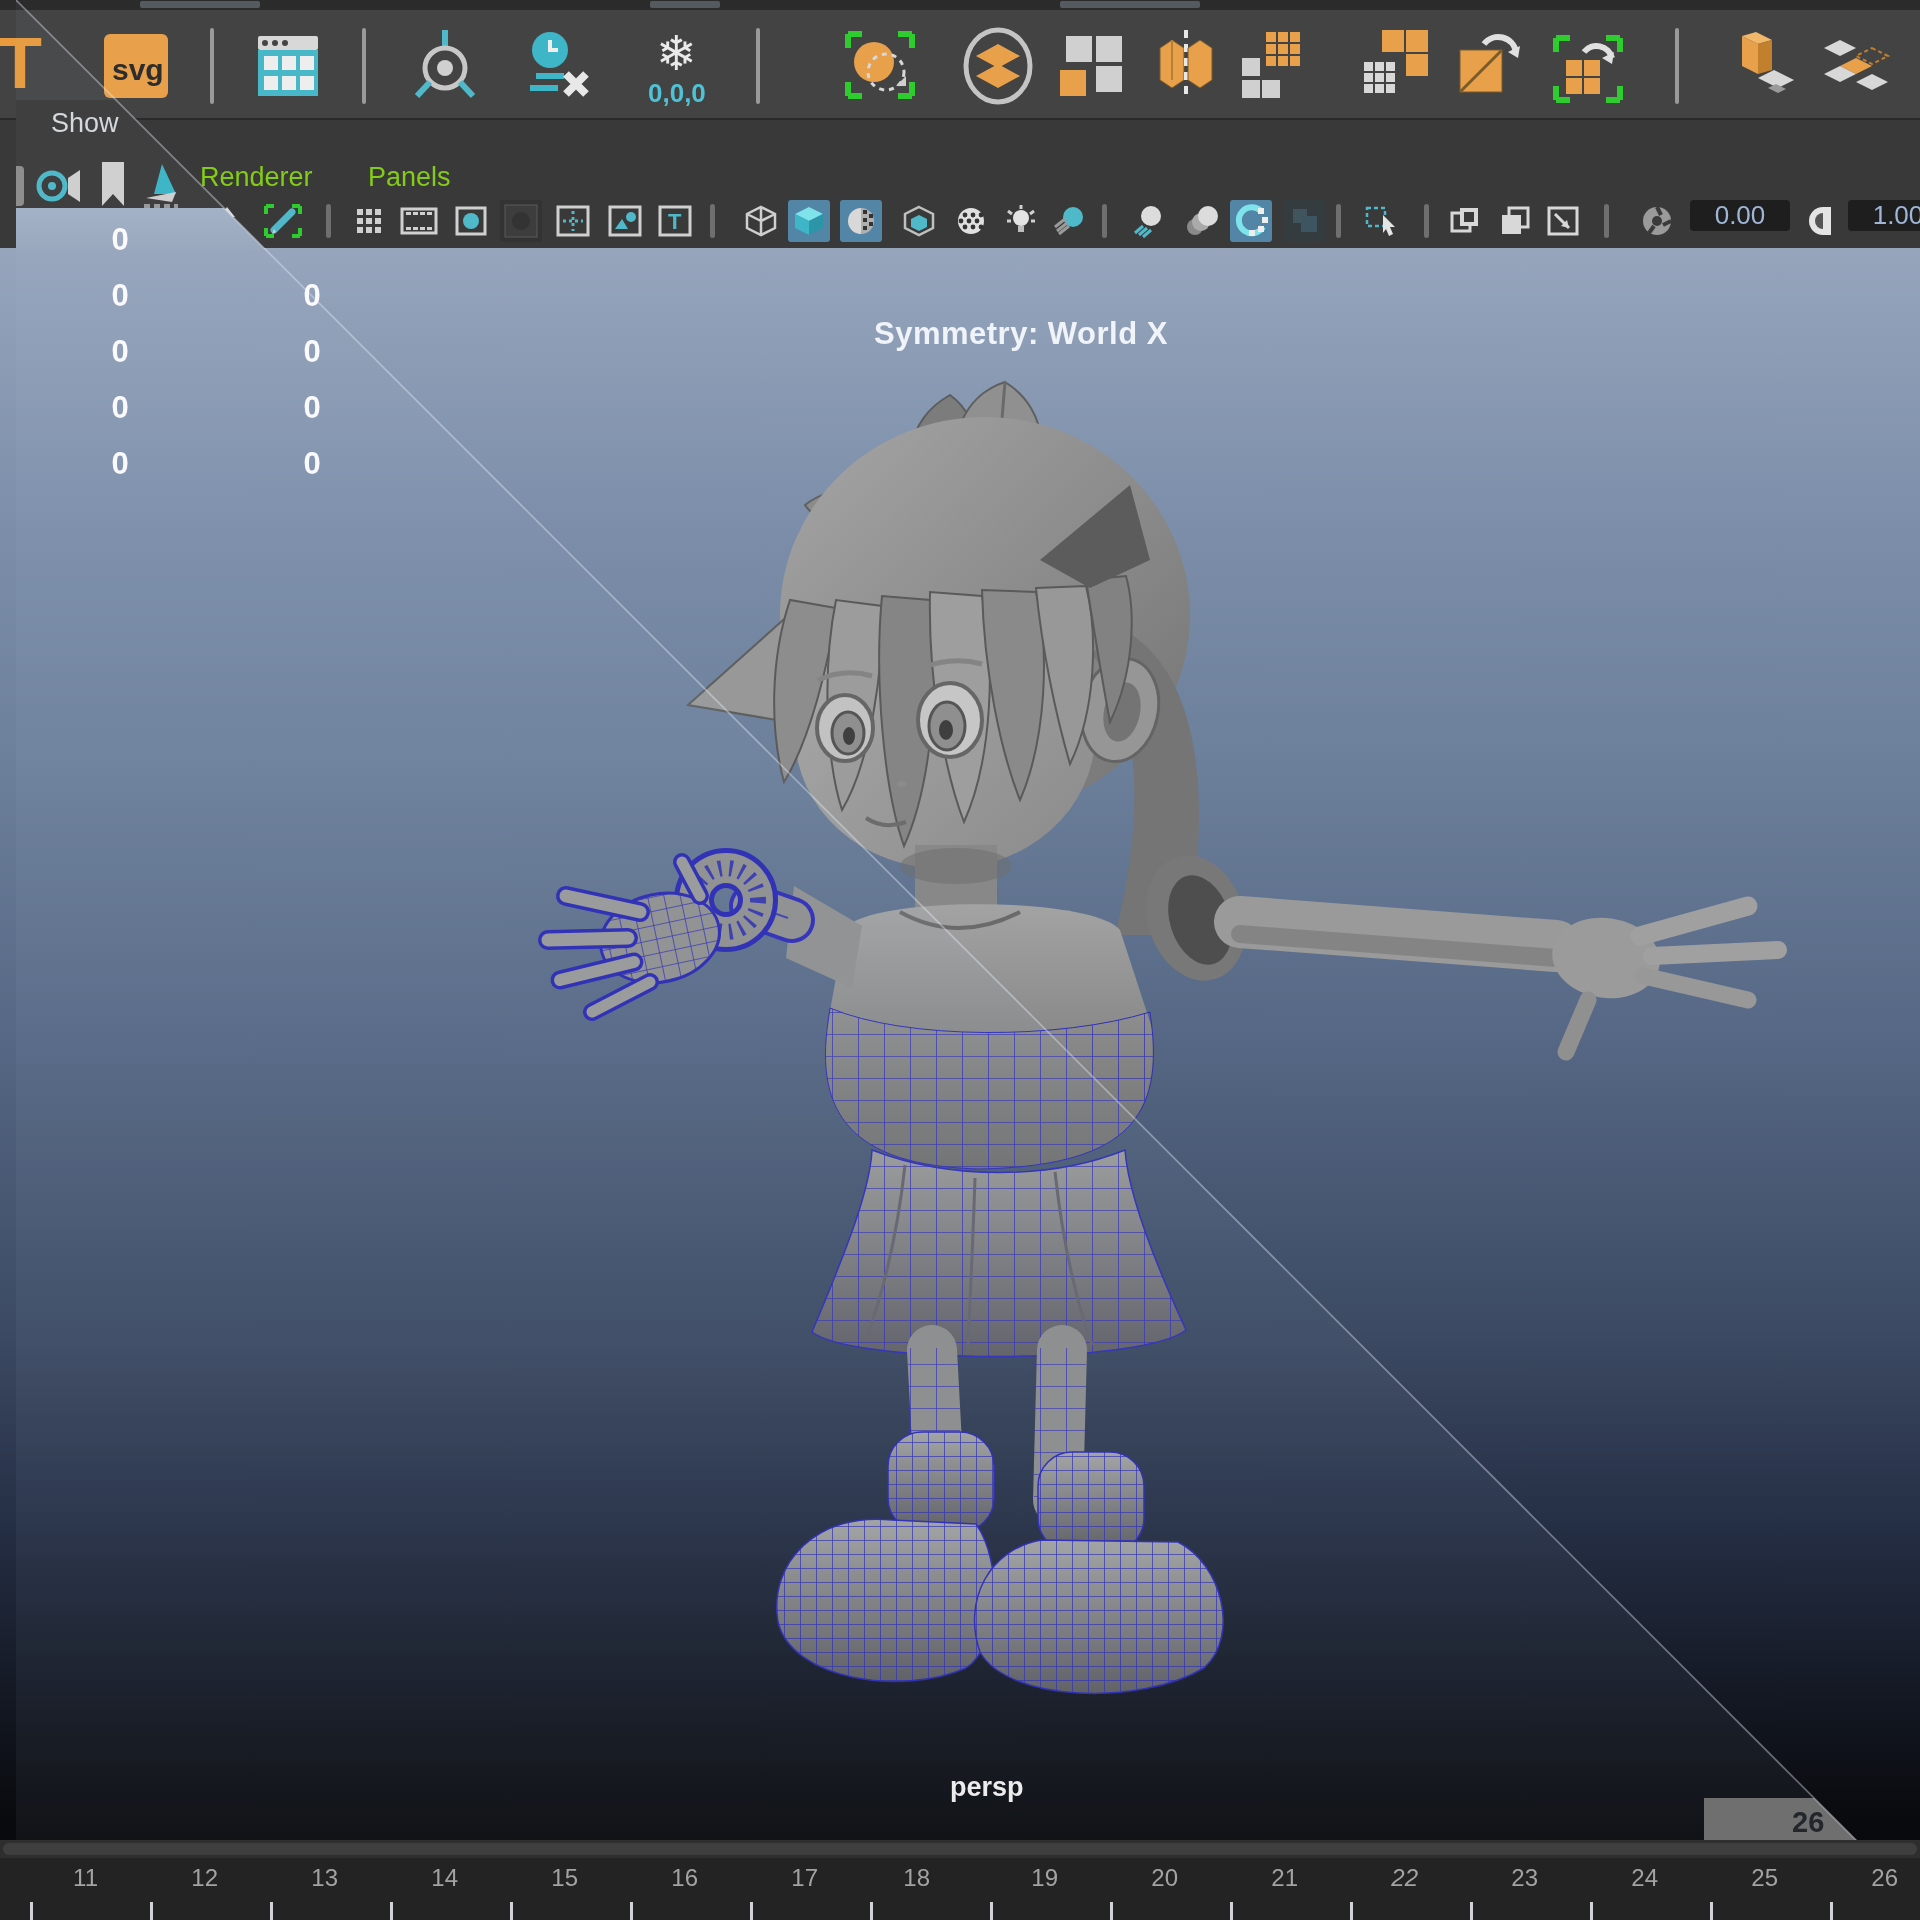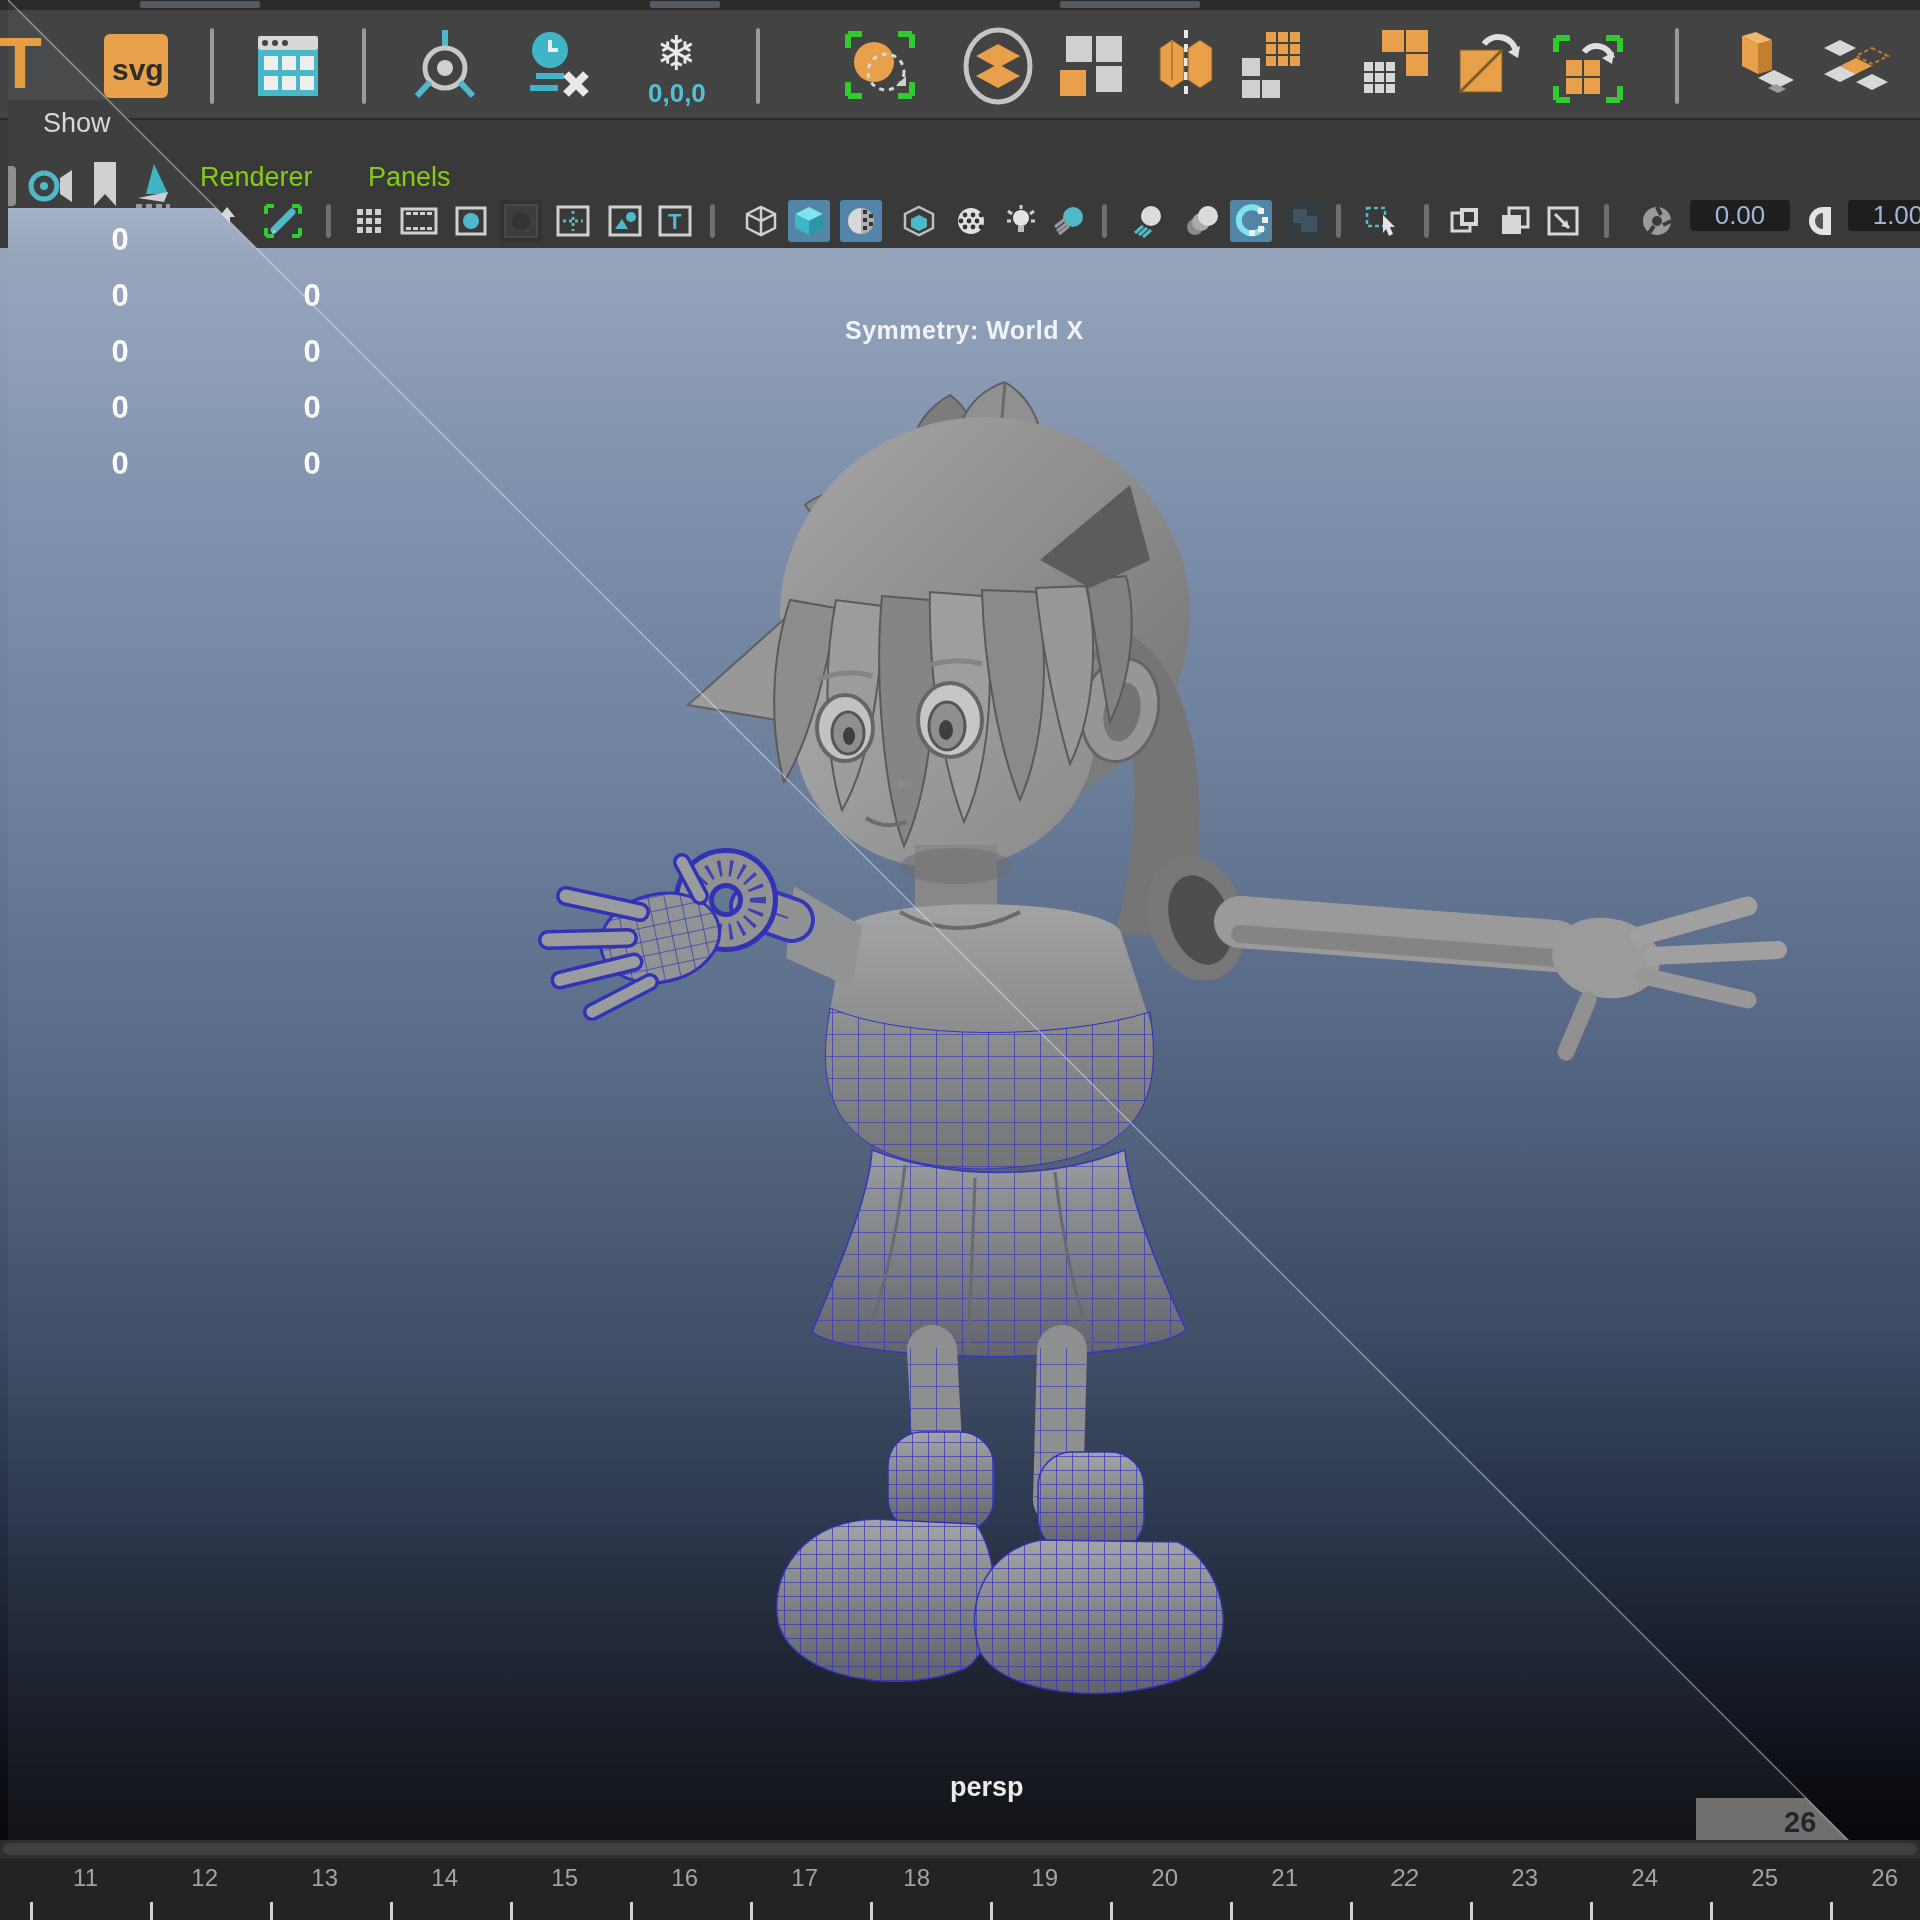--- a/index.html
+++ b/index.html
@@ -22,30 +22,30 @@
             border-radius:3px;}
   .vtb-icon.active{background:#5285a6;}
   .vsep{top:84px;width:5px;height:34px;background:#6f6f6f;border-radius:3px;}
   .vfield{top:80px;height:31px;background:#1e1e1e;border-radius:4px;color:#9fb6d8;
           font-size:26px;display:flex;align-items:center;justify-content:center;}
   
   .viewport{left:0;top:248px;width:1920px;height:1592px;
     background:linear-gradient(180deg,#96a5bc 0%,#7b8da9 18%,#6c7f9b 32%,#556784 50%,
                #3c4a63 68%,#252f45 80%,#151a26 90%,#0b0d12 97%,#08090c 100%);}
   .hud-zero{color:#fafafa;font-weight:bold;font-size:31px;width:40px;text-align:center;}
-  .hud-sym{color:#f0f4f9;font-weight:bold;font-size:25px;letter-spacing:.5px;}
+  .hud-sym{color:#f0f4f9;font-weight:bold;font-size:31px;letter-spacing:.5px;margin-left:29px;}
   .hud-cam{color:#ececec;font-weight:bold;font-size:27px;}
   
   .range-strip{left:0;top:1840px;width:1920px;height:18px;background:#2e2e2e;}
   .range-bar{left:3px;top:3px;width:1914px;height:12px;background:#3f3f3f;border-radius:6px;}
   .ruler{left:0;top:1858px;width:1920px;height:62px;background:#232323;}
   .frame-num{top:6px;width:60px;text-align:right;color:#a3a3a3;font-size:24px;}
   .tick{top:44px;width:3px;height:18px;background:#cfd2d6;}
   
-  .seam-wrap{left:8px;top:0;width:1654px;height:1920px;pointer-events:none;}
+  .seam-wrap{left:16px;top:0;width:1654px;height:1920px;pointer-events:none;}
   .seam-clip{left:0;top:0;width:1920px;height:1920px;
              clip-path:polygon(0 0,1920px 1920px,0 1920px);}
   .seam-film{left:0;top:0;width:1920px;height:1920px;background:rgba(205,220,240,0.05);}
   .lite-toolbar{left:0;top:100px;width:380px;height:108px;background:#3f3f3f;}
   .lite-wedge{left:0;top:208px;width:380px;height:42px;
               background:linear-gradient(180deg,#a4b2c7,#9aa8be);}
   .lite-band{left:1688px;top:1798px;width:232px;height:50px;background:#6f6f6f;}
   .lite-band-low{left:1688px;top:1848px;width:232px;height:72px;background:#4a4a4a;}
   .lite-26{color:#23262b;font-weight:bold;font-size:29px;}
   .lite-tick{left:1862px;top:1800px;width:4px;height:46px;background:#e9e9e9;}

